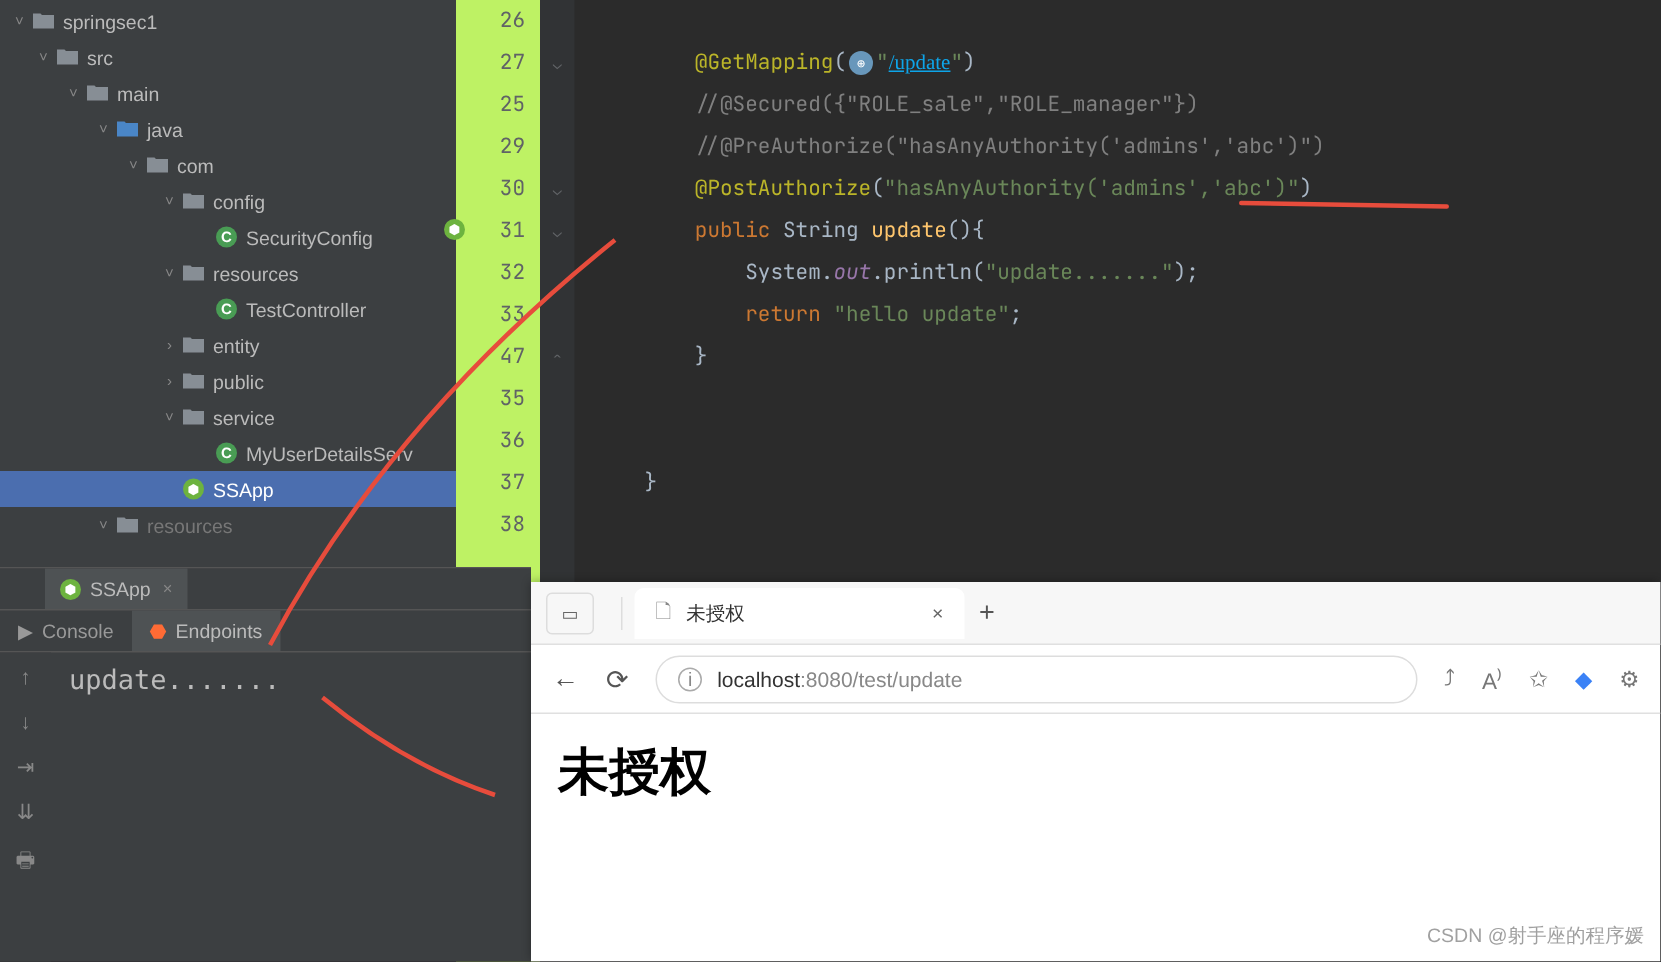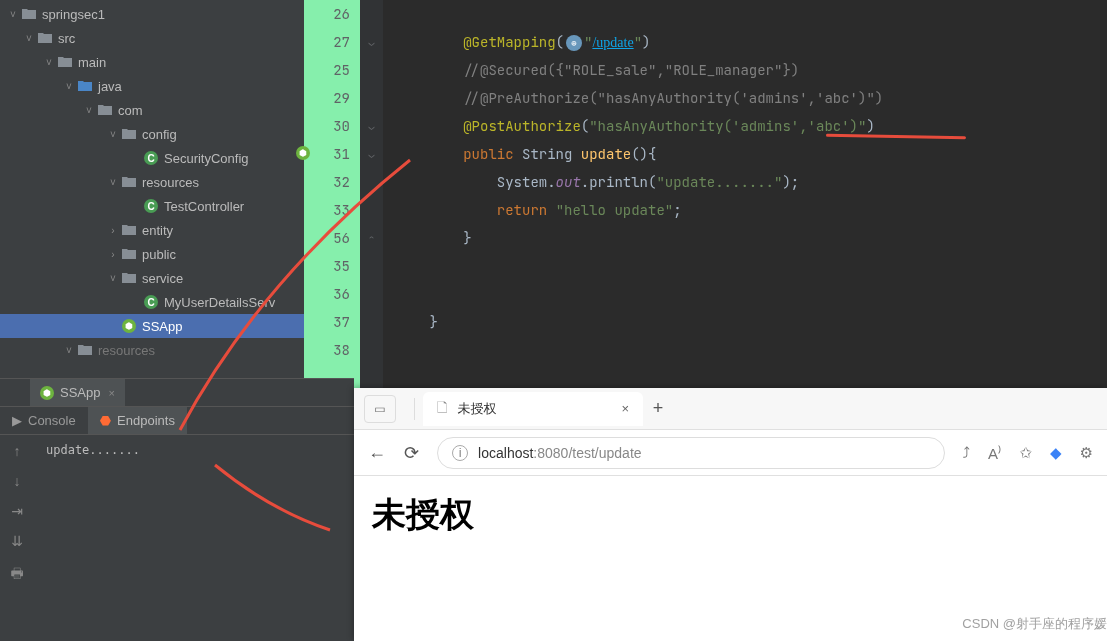--- a/index.html
+++ b/index.html
@@ -23,21 +23,21 @@
     .depth1 { padding-left: 22px; }
     .depth2 { padding-left: 42px; }
     .depth3 { padding-left: 62px; }
     .depth4 { padding-left: 82px; }
     .depth5 { padding-left: 106px; }
     .depth6 { padding-left: 128px; }
     .node-label { }
     
     
     .editor { flex: 1; display: flex; background: #2b2b2b; color: #a9b7c6; font-family: "JetBrains Mono", Consolas, monospace; font-size: 14px; }
-    .gutter { width: 56px; background: #86efac; color: #606366; text-align: right; padding-right: 10px; line-height: 28px; user-select: none; }
+    .gutter { width: 56px; background: #bef264; color: #606366; text-align: right; padding-right: 10px; line-height: 28px; user-select: none; }
     .gutter-line { height: 28px; position: relative; }
     .gutter-icon { position: absolute; left: -8px; top: 6px; width: 14px; height: 14px; }
     .hints { width: 24px; background: #313335; border-right: 1px solid #2b2b2b; }
     .hint-mark { height: 28px; display: flex; align-items: center; justify-content: center; color: #606366; font-size: 10px; }
     .code { flex: 1; padding-left: 12px; line-height: 28px; position: relative; }
     .code-line { height: 28px; white-space: pre; }
     
     
     .ann { color: #bbb529; }
     .kw { color: #cc7832; }
@@ -56,21 +56,21 @@
     .run-panel { position: absolute; left: 0; bottom: 0; width: 354px; height: 263px; background: #3c3f41; color: #bbb; font-size: 13px; border-top: 1px solid #555; }
     .run-tabs { display: flex; align-items: center; height: 28px; background: #3c3f41; border-bottom: 1px solid #555; padding-left: 30px; }
     .run-tab { display: flex; align-items: center; padding: 0 10px; height: 100%; gap: 6px; }
     .run-tab.active { background: #4e5254; }
     .close-x { color: #888; font-size: 11px; margin-left: 2px; }
     .run-subtabs { display: flex; height: 28px; border-bottom: 1px solid #555; }
     .run-subtab { display: flex; align-items: center; padding: 0 12px; gap: 6px; color: #999; }
     .run-subtab.active { background: #4e5254; color: #bbb; }
     .ep-icon { color: #ff6b35; }
     .run-tool { width: 34px; background: #3c3f41; float: left; height: 207px; display: flex; flex-direction: column; align-items: center; padding-top: 8px; gap: 14px; color: #888; font-size: 14px; }
-    .console-out { margin-left: 34px; padding: 8px 12px; font-family: Consolas, monospace; font-size: 12px; color: #bbb; }
+    .console-out { margin-left: 34px; padding: 8px 12px; font-family: Consolas, monospace; font-size: 18px; color: #bbb; }
     
     
     .browser { position: absolute; left: 354px; bottom: 0; width: 753px; height: 253px; background: #fff; box-shadow: -1px -1px 6px rgba(0,0,0,0.3); }
     .browser-tabs { height: 42px; background: #f7f7f7; display: flex; align-items: center; padding-left: 10px; border-bottom: 1px solid #e0e0e0; }
     .window-ctrl { width: 32px; height: 28px; display: flex; align-items: center; justify-content: center; color: #666; font-size: 12px; border: 1px solid #ddd; border-radius: 4px; margin-right: 10px; }
     .b-divider { width: 1px; height: 22px; background: #ddd; margin: 0 8px; }
     .browser-tab { display: flex; align-items: center; gap: 10px; padding: 6px 14px; background: #fff; border-radius: 6px 6px 0 0; height: 34px; font-size: 13px; color: #333; min-width: 220px; }
     .page-icon { font-size: 13px; color: #888; }
     .tab-close { margin-left: auto; color: #666; cursor: pointer; }
     .new-tab { width: 30px; text-align: center; color: #555; font-size: 18px; }
@@ -83,21 +83,21 @@
     .addr-path { color: #888; }
     .toolbar-icon { color: #777; font-size: 15px; }
     
     .browser-content { padding: 16px 18px; }
     .browser-content h1 { font-size: 34px; font-weight: 800; color: #000; }
     
     
     .anno { position: absolute; pointer-events: none; z-index: 100; }
     
     
-    .watermark { position: absolute; right: 0; bottom: 8px; font-size: 13px; color: rgba(120,120,120,0.7); z-index: 200; }
+    .watermark { position: absolute; right: 11px; bottom: 8px; font-size: 13px; color: rgba(120,120,120,0.7); z-index: 200; }
   </style>
 </head>
 <body>
 
 <div class="ide">
   <div class="sidebar">
     <div class="tree" id="tree">
         <div class="tree-row depth0">
           <span class="expand-icon">˅</span>
           <span class="node-icon folder-icon">
@@ -231,21 +231,21 @@
   <div class="editor">
     <div class="gutter" id="gutter">
         <div class="gutter-line">26</div>
         <div class="gutter-line">27</div>
         <div class="gutter-line">25</div>
         <div class="gutter-line">29</div>
         <div class="gutter-line">30</div>
         <div class="gutter-line">31<span class="gutter-icon spring-icon">⬢</span></div>
         <div class="gutter-line">32</div>
         <div class="gutter-line">33</div>
-        <div class="gutter-line">56</div>
+        <div class="gutter-line">47</div>
         <div class="gutter-line">35</div>
         <div class="gutter-line">36</div>
         <div class="gutter-line">37</div>
         <div class="gutter-line">38</div>
       </div>
     <div class="hints" id="hints">
         <div class="hint-mark"></div>
         <div class="hint-mark">⌄</div>
         <div class="hint-mark"></div>
         <div class="hint-mark"></div>

